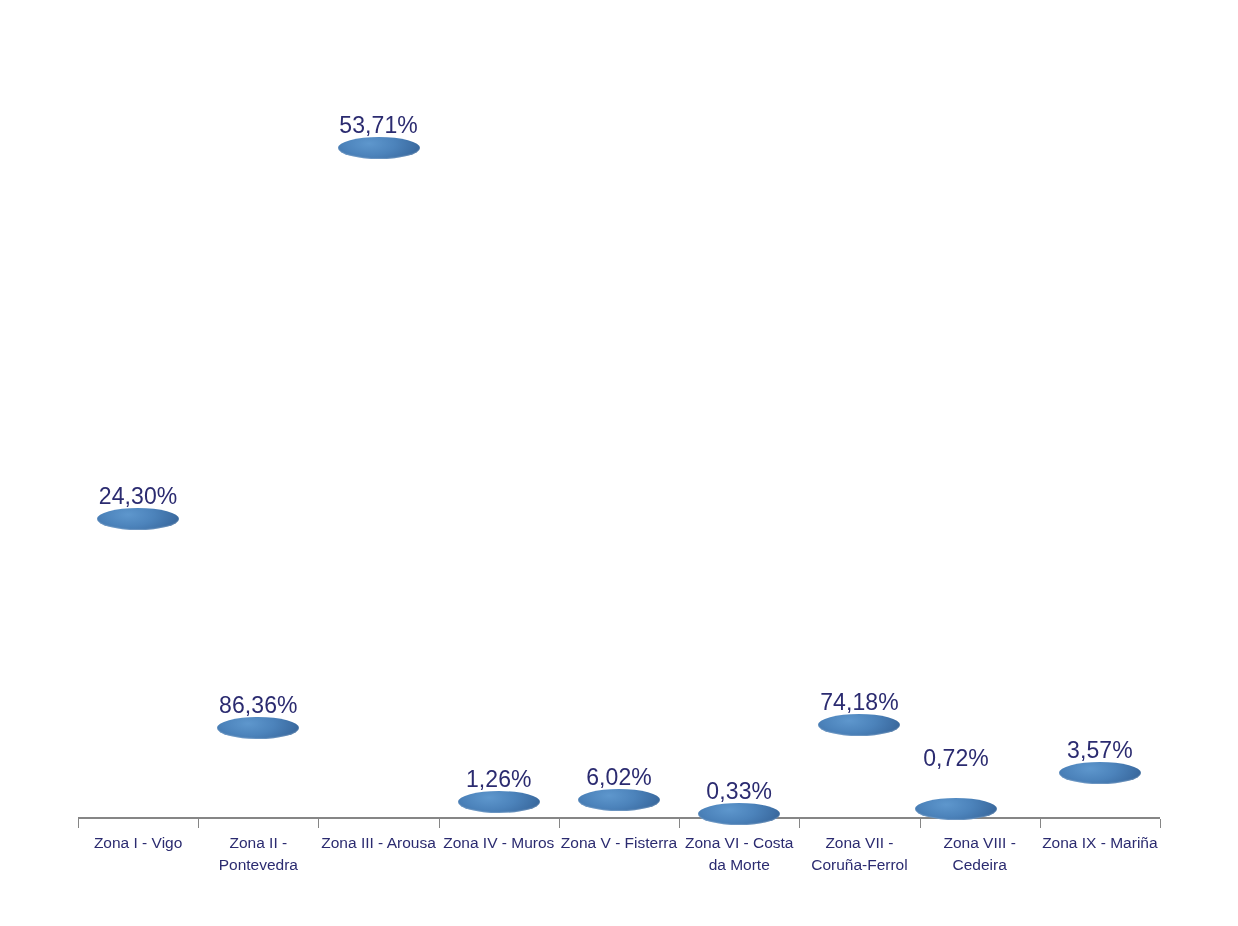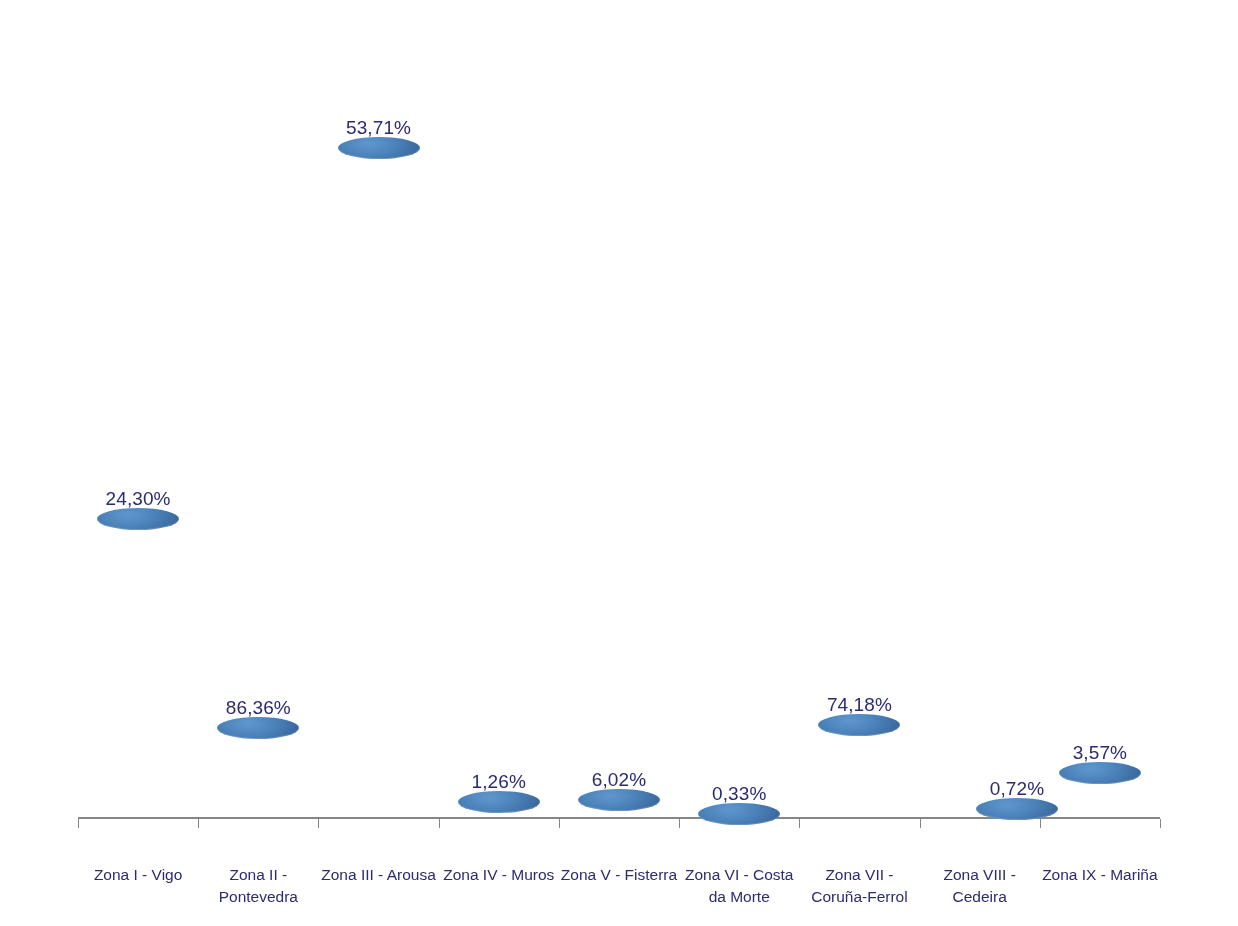--- a/index.html
+++ b/index.html
@@ -55,21 +55,21 @@
     bottom: 0;
     width: 120px;
     display: flex;
     flex-direction: column;
     align-items: center;
     justify-content: flex-end;
   }
 
   
   .data-label {
-    font-size: 19px;
+    font-size: 23px;
     color: #2b2b70;
     line-height: 1;
     margin-bottom: 11px;
     white-space: nowrap;
     letter-spacing: 0.1px;
   }
 
   
   .cylinder {
     position: relative;
@@ -124,21 +124,20 @@
 
   
   .cat-label {
     position: absolute;
     top: 832px;
     width: 120px;
     text-align: center;
     font-size: 15.5px;
     line-height: 1.42;
     color: #2b2b70;
-    margin-top: 32px;
   }
 </style>
 </head>
 <body>
 
 <div id="chart-root">
 
   <div id="plot-area"></div>
 
   <div id="x-axis-line"></div>
@@ -213,21 +212,21 @@
       </div>
       <div class="column" style="left: 799.444px; bottom: 108px;">
         <div class="data-label">74,18%</div>
         <div class="cylinder" title="Zona VII - Coruña-Ferrol: 7,46%">
           <div class="cyl-body" style="height: 93.059px;">
             <div class="cyl-bottom"></div>
             <div class="cyl-top"></div>
           </div>
         </div>
       </div>
-      <div class="column" style="left: 957px; bottom: 108px;">
+      <div class="column" style="left: 896px; bottom: 108px; gap: 28px;">
         <div class="data-label">0,72%</div>
         <div class="cylinder" title="Zona VIII - Cedeira: 0,72%">
           <div class="cyl-body" style="height: 8.98157px;">
             <div class="cyl-bottom"></div>
             <div class="cyl-top"></div>
           </div>
         </div>
       </div>
       <div class="column" style="left: 1039.89px; bottom: 108px;">
         <div class="data-label">3,57%</div>

